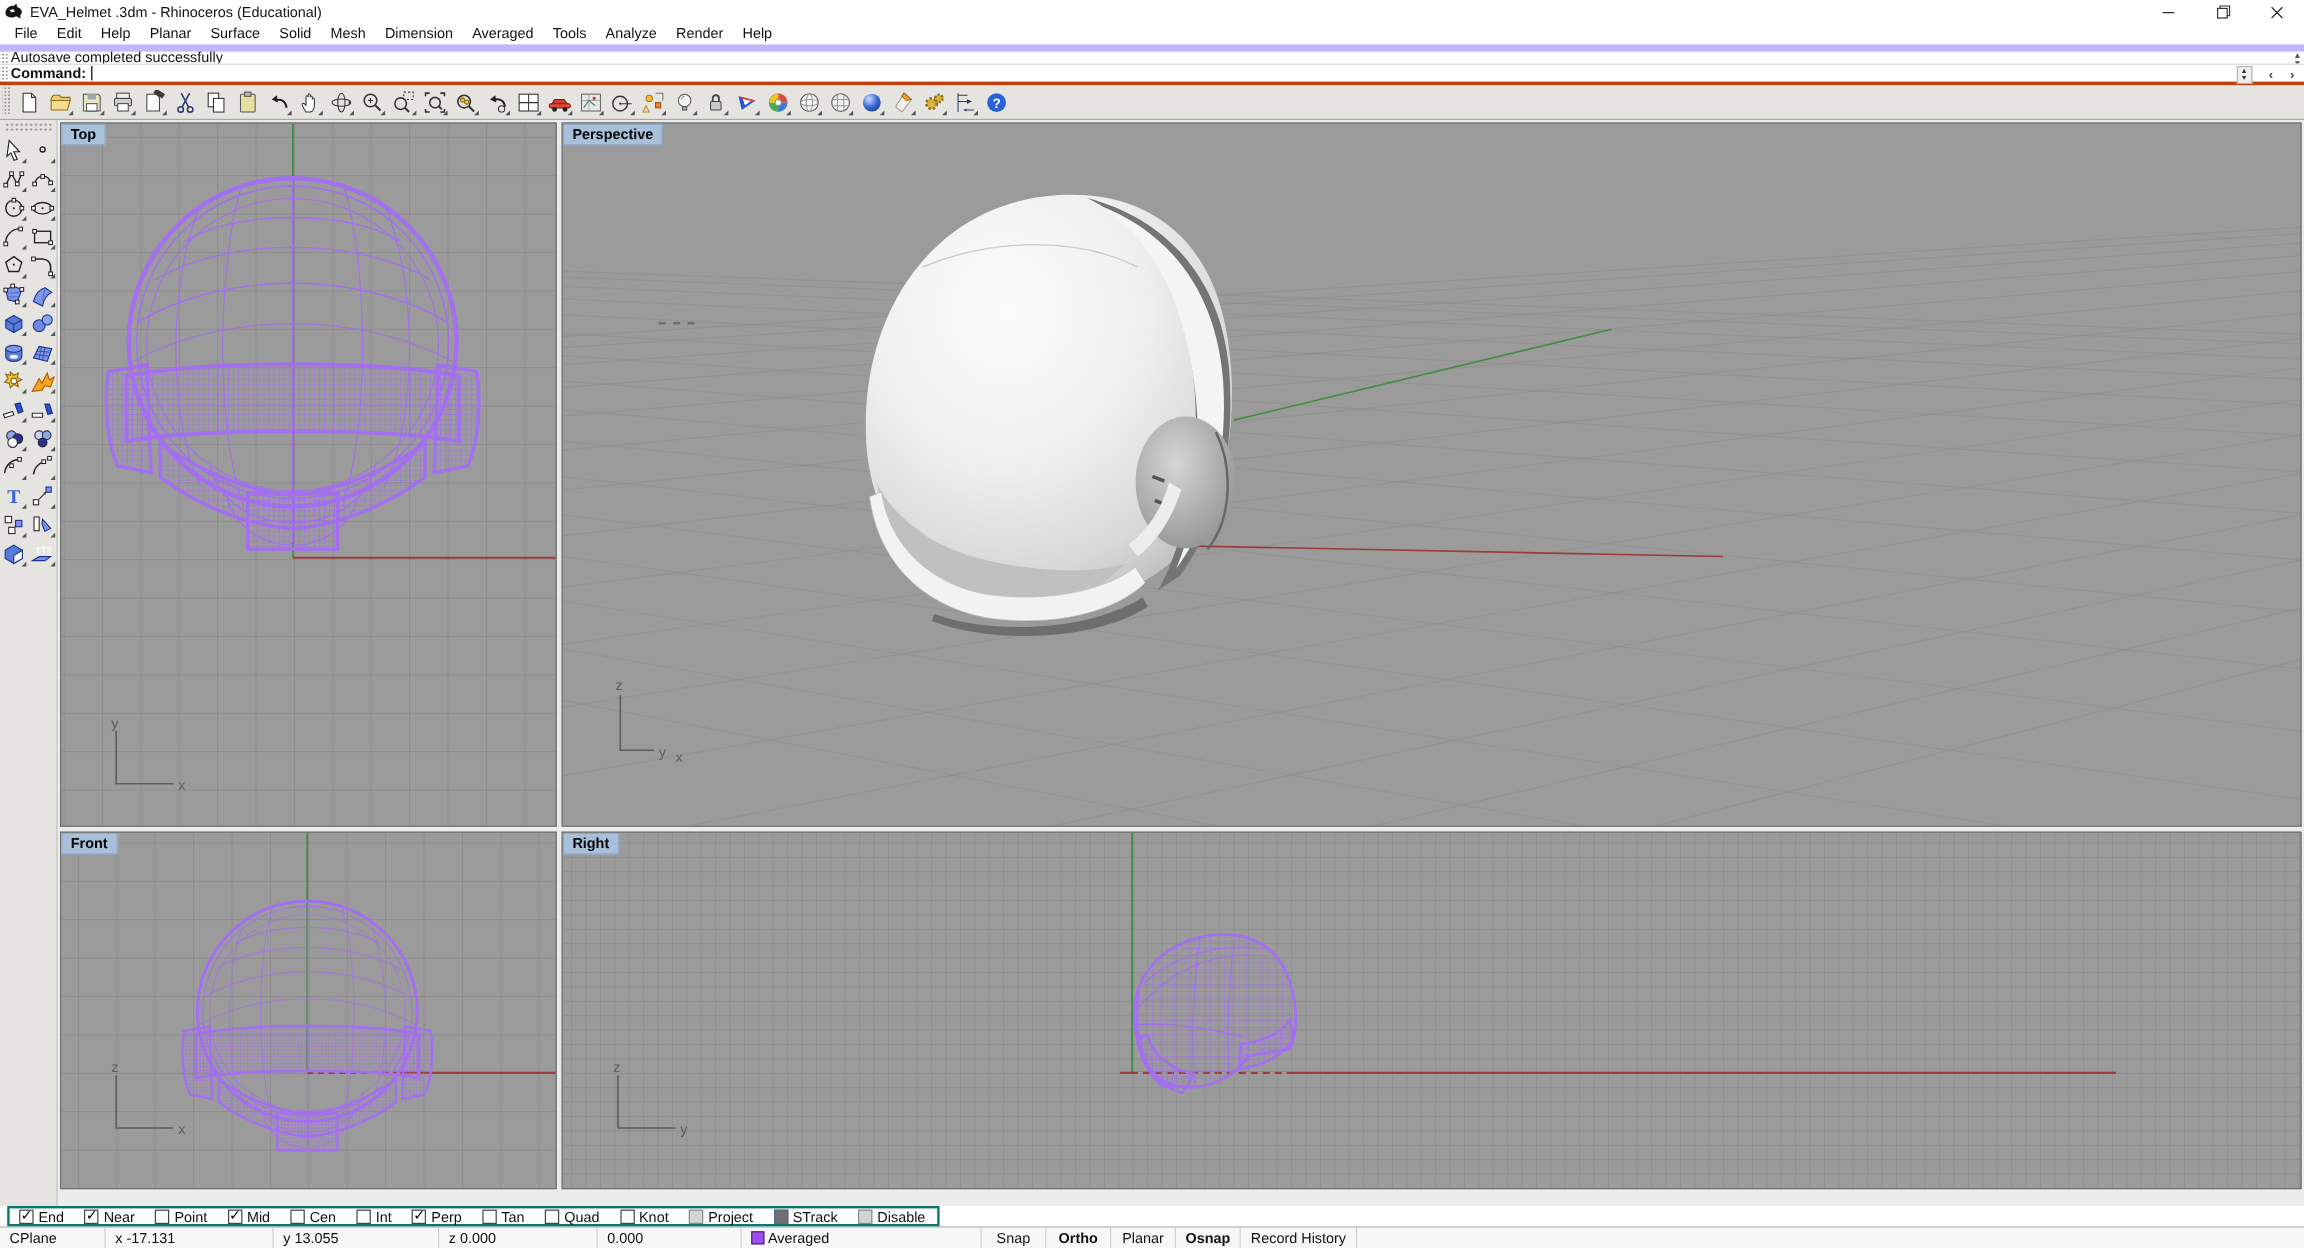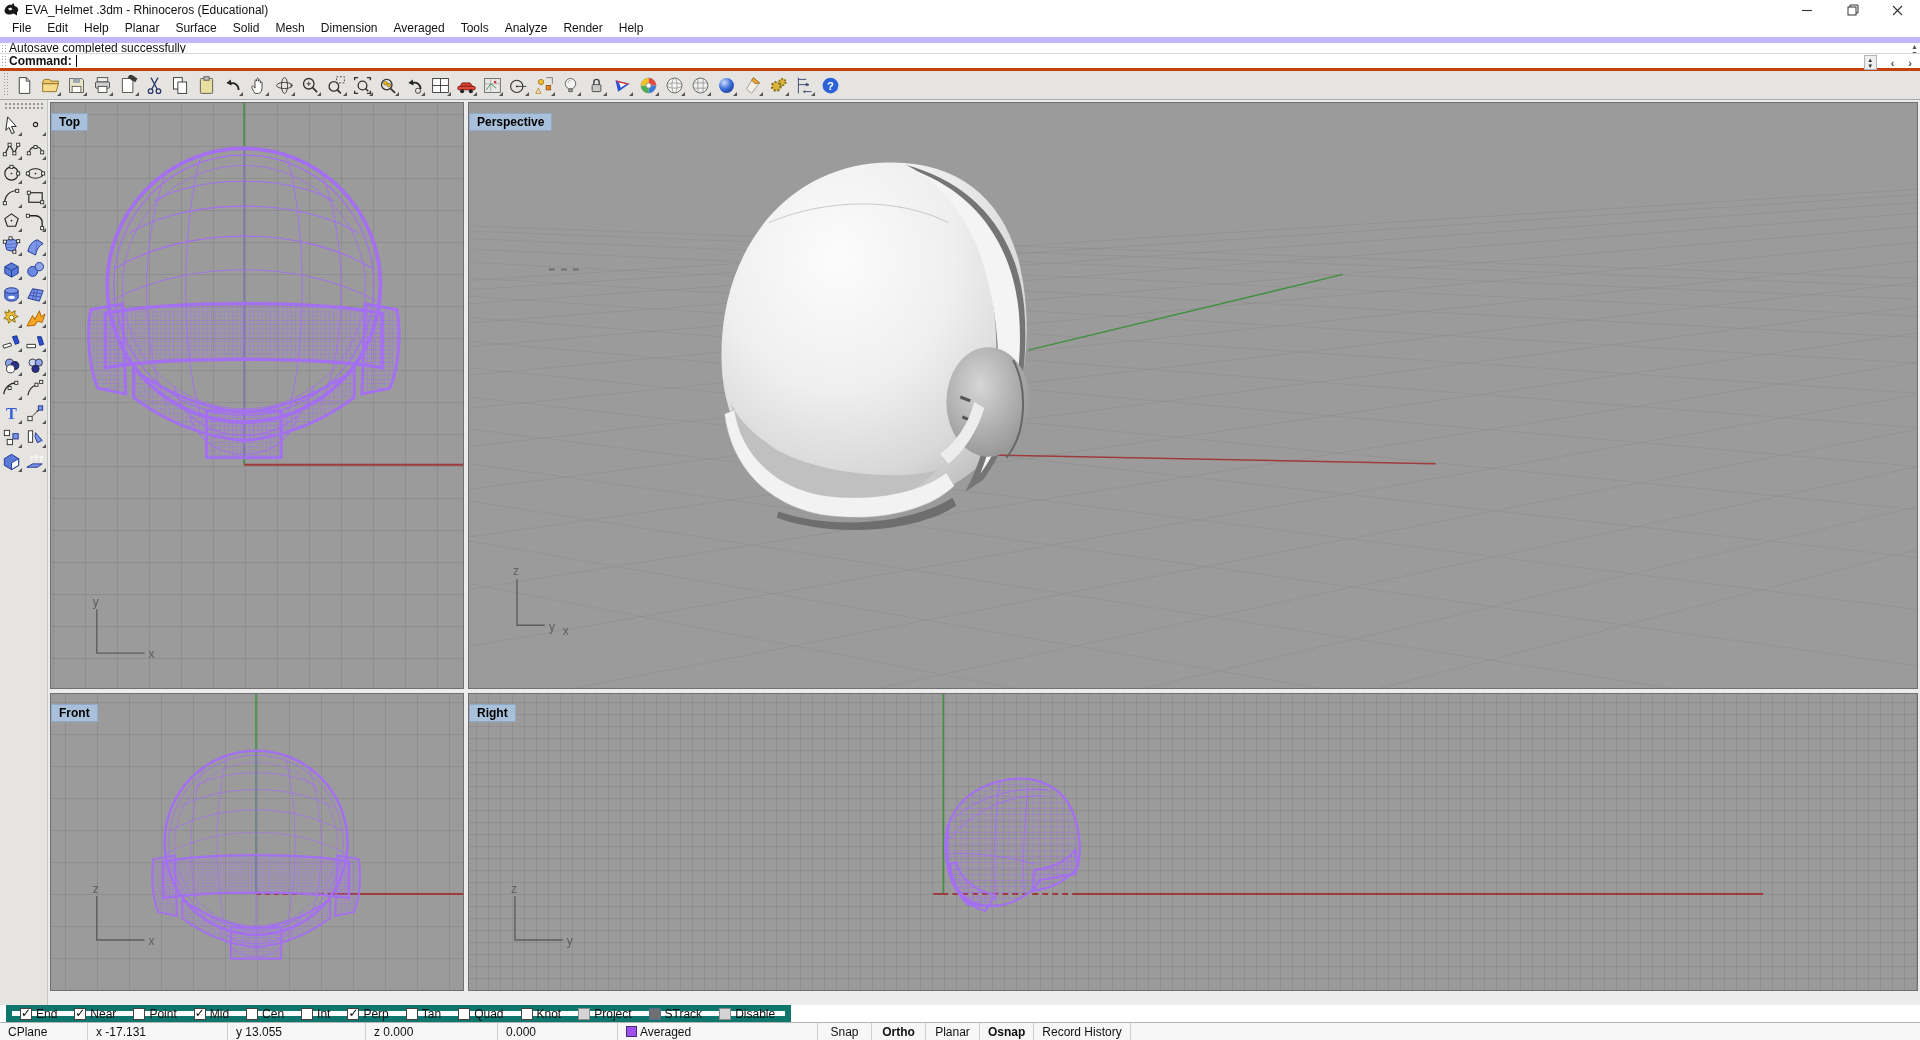--- a/index.html
+++ b/index.html
@@ -34,25 +34,25 @@
   .main{display:flex;height:905px;background:#ececec;}
   .palette{width:48px;background:#e6e4e0;border-right:1px solid #c5c5c5;display:grid;grid-template-columns:23px 23px;align-content:start;justify-content:center;gap:1px 1px;padding-top:14px;position:relative;}
   .palette::before{content:"";position:absolute;top:2px;left:4px;right:4px;height:8px;
     background-image:radial-gradient(#9a9a9a 0.8px,transparent 0.9px);background-size:4px 4px;}
   .picon{width:23px;height:23px;display:flex;align-items:center;justify-content:center;position:relative;}
   .picon svg{width:21px;height:21px;}
   .vps{flex:1;display:grid;grid-template-columns:414px 1fr;grid-template-rows:587px 1fr;gap:4px;padding:2px 2px 14px 2px;}
   .viewport{position:relative;background:#9b9b9b;border:1px solid #707070;overflow:hidden;}
   .vp-grid32{background-image:linear-gradient(rgba(0,0,0,.085) 1px,transparent 1px),linear-gradient(90deg,rgba(0,0,0,.085) 1px,transparent 1px);background-size:32px 32px;}
   .vp-grid12{background-image:linear-gradient(rgba(0,0,0,.075) 1px,transparent 1px),linear-gradient(90deg,rgba(0,0,0,.075) 1px,transparent 1px);background-size:12px 12px;}
-  .vp-label{position:absolute;top:10px;left:0;background:#a9c0da;border:1px solid #8fa9c6;color:#000;font-weight:bold;padding:0 7px;line-height:16px;z-index:3;}
+  .vp-label{position:absolute;top:0;left:0;background:#a9c0da;border:1px solid #8fa9c6;color:#000;font-weight:bold;padding:0 7px;line-height:16px;z-index:3;}
   .vp-svg{position:absolute;inset:0;width:100%;height:100%;z-index:1;}
   
   .osnaprow{height:17px;background:#fff;display:flex;align-items:center;}
-  .osnapbox{display:inline-flex;align-items:center;border:6px solid #0f766e;height:17px;padding:0 10px 0 8px;gap:17px;margin-left:6px;background:#fdfdfd;}
+  .osnapbox{display:inline-flex;align-items:center;border:2px solid #0f766e;height:17px;padding:0 10px 0 8px;gap:17px;margin-left:6px;background:#fdfdfd;}
   .oschk{display:inline-flex;align-items:center;gap:4px;}
   .cb{width:12px;height:12px;border:1px solid #444;background:#fff;position:relative;}
   .cb.on::after{content:"✓";position:absolute;left:0px;top:-3px;font-size:12px;color:#000;}
   .cb.gray{background:#d4d4d4;border-color:#8c8c8c;}
   .cb.graydark{background:#707070;border-color:#4f6f96;}
   
   .statusbar{height:18px;background:#f7f7f7;border-top:1px solid #b5b5b5;display:flex;align-items:center;}
   .scell{height:100%;display:flex;align-items:center;padding:0 8px;border-right:1px solid #d0d0d0;white-space:nowrap;}
   .scell.toggle{justify-content:center;min-width:54px;}
   .bold{font-weight:bold;}

